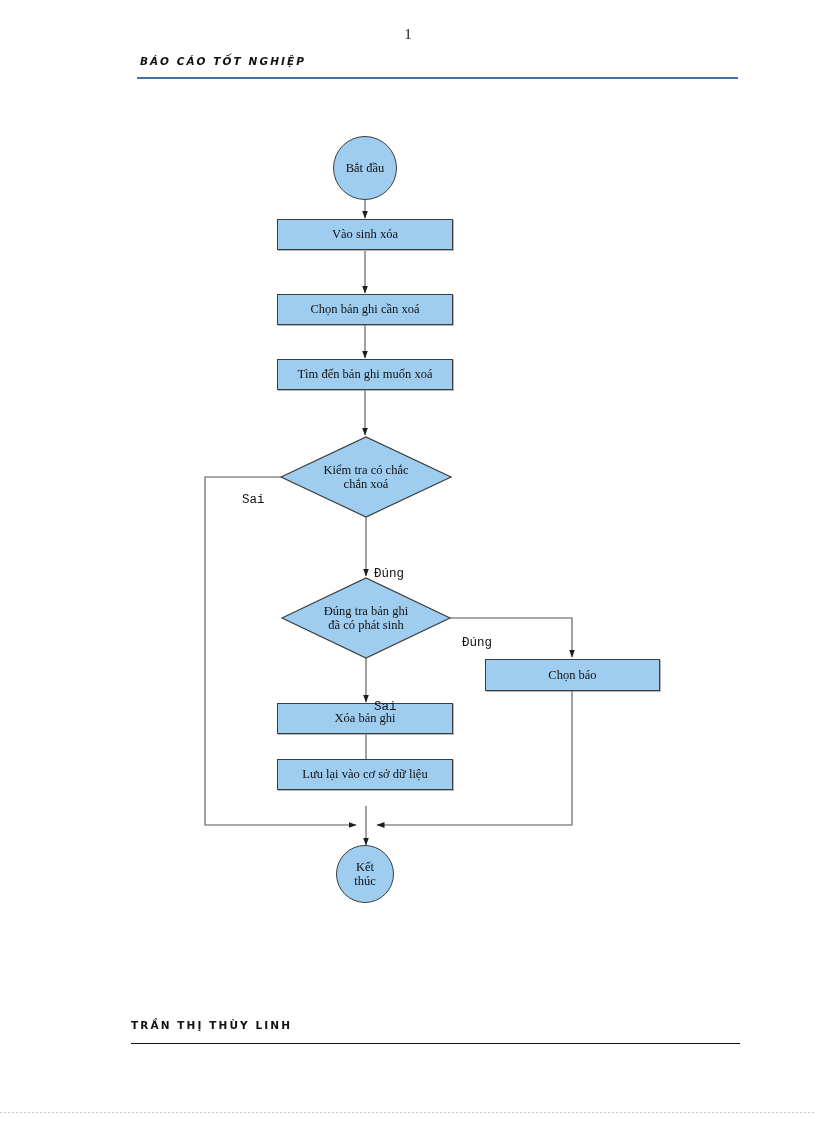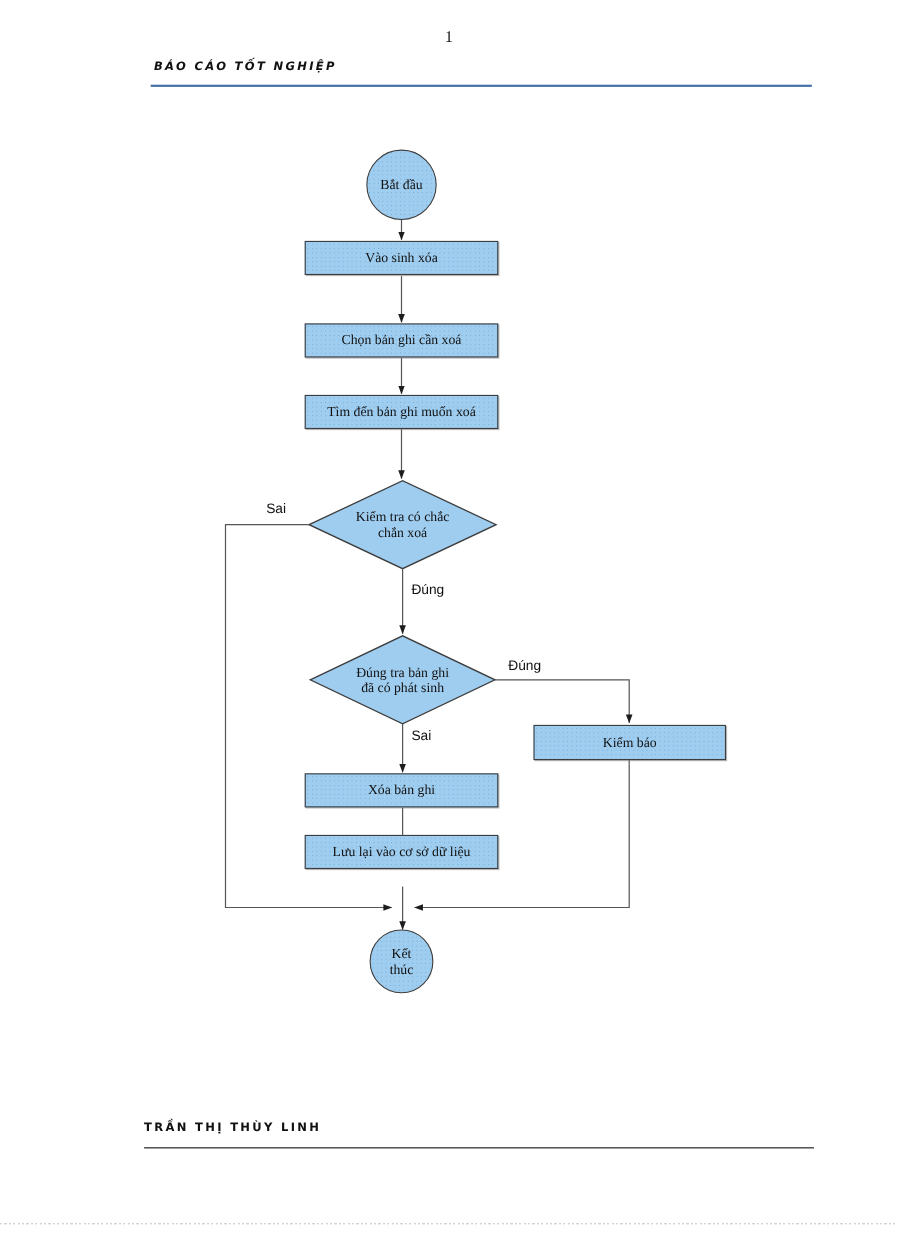--- a/index.html
+++ b/index.html
@@ -115,24 +115,25 @@
     border: none;
     background: none;
   }
   .node.diamond .dia-label {
     position: relative;
     z-index: 2;
     width: 80%;
   }
   .edge-label {
     position: absolute;
-    font-family: Liberation Sans, sans-serif;
+    font-family: Liberation Mono, monospace;
     font-size: 12.5px;
     color: #111111;
     white-space: nowrap;
+    margin-top: 38px;
   }
   svg.lines {
     position: absolute;
     top: 0; left: 0;
     width: 816px; height: 1123px;
     overflow: visible;
   }
 </style>
 </head>
 <body>
@@ -205,21 +206,21 @@
     </div>
 
     <div class="node diamond" style="left:282px; top:578px; width:168px; height:80px;">
       <div class="dia-label">
         <div>Đúng tra bản ghi</div>
         <div>đã có phát sinh</div>
       </div>
     </div>
 
     <div class="node rect" style="left:485px; top:659px; width:175px; height:32px;">
-      <span>Kiểm báo</span>
+      <span>Chọn báo</span>
     </div>
 
     <div class="node rect" style="left:277px; top:703px; width:176px; height:31px;">
       <span>Xóa bản ghi</span>
     </div>
 
     <div class="node rect" style="left:277px; top:759px; width:176px; height:31px;">
       <span>Lưu lại vào cơ sở dữ liệu</span>
     </div>
 

